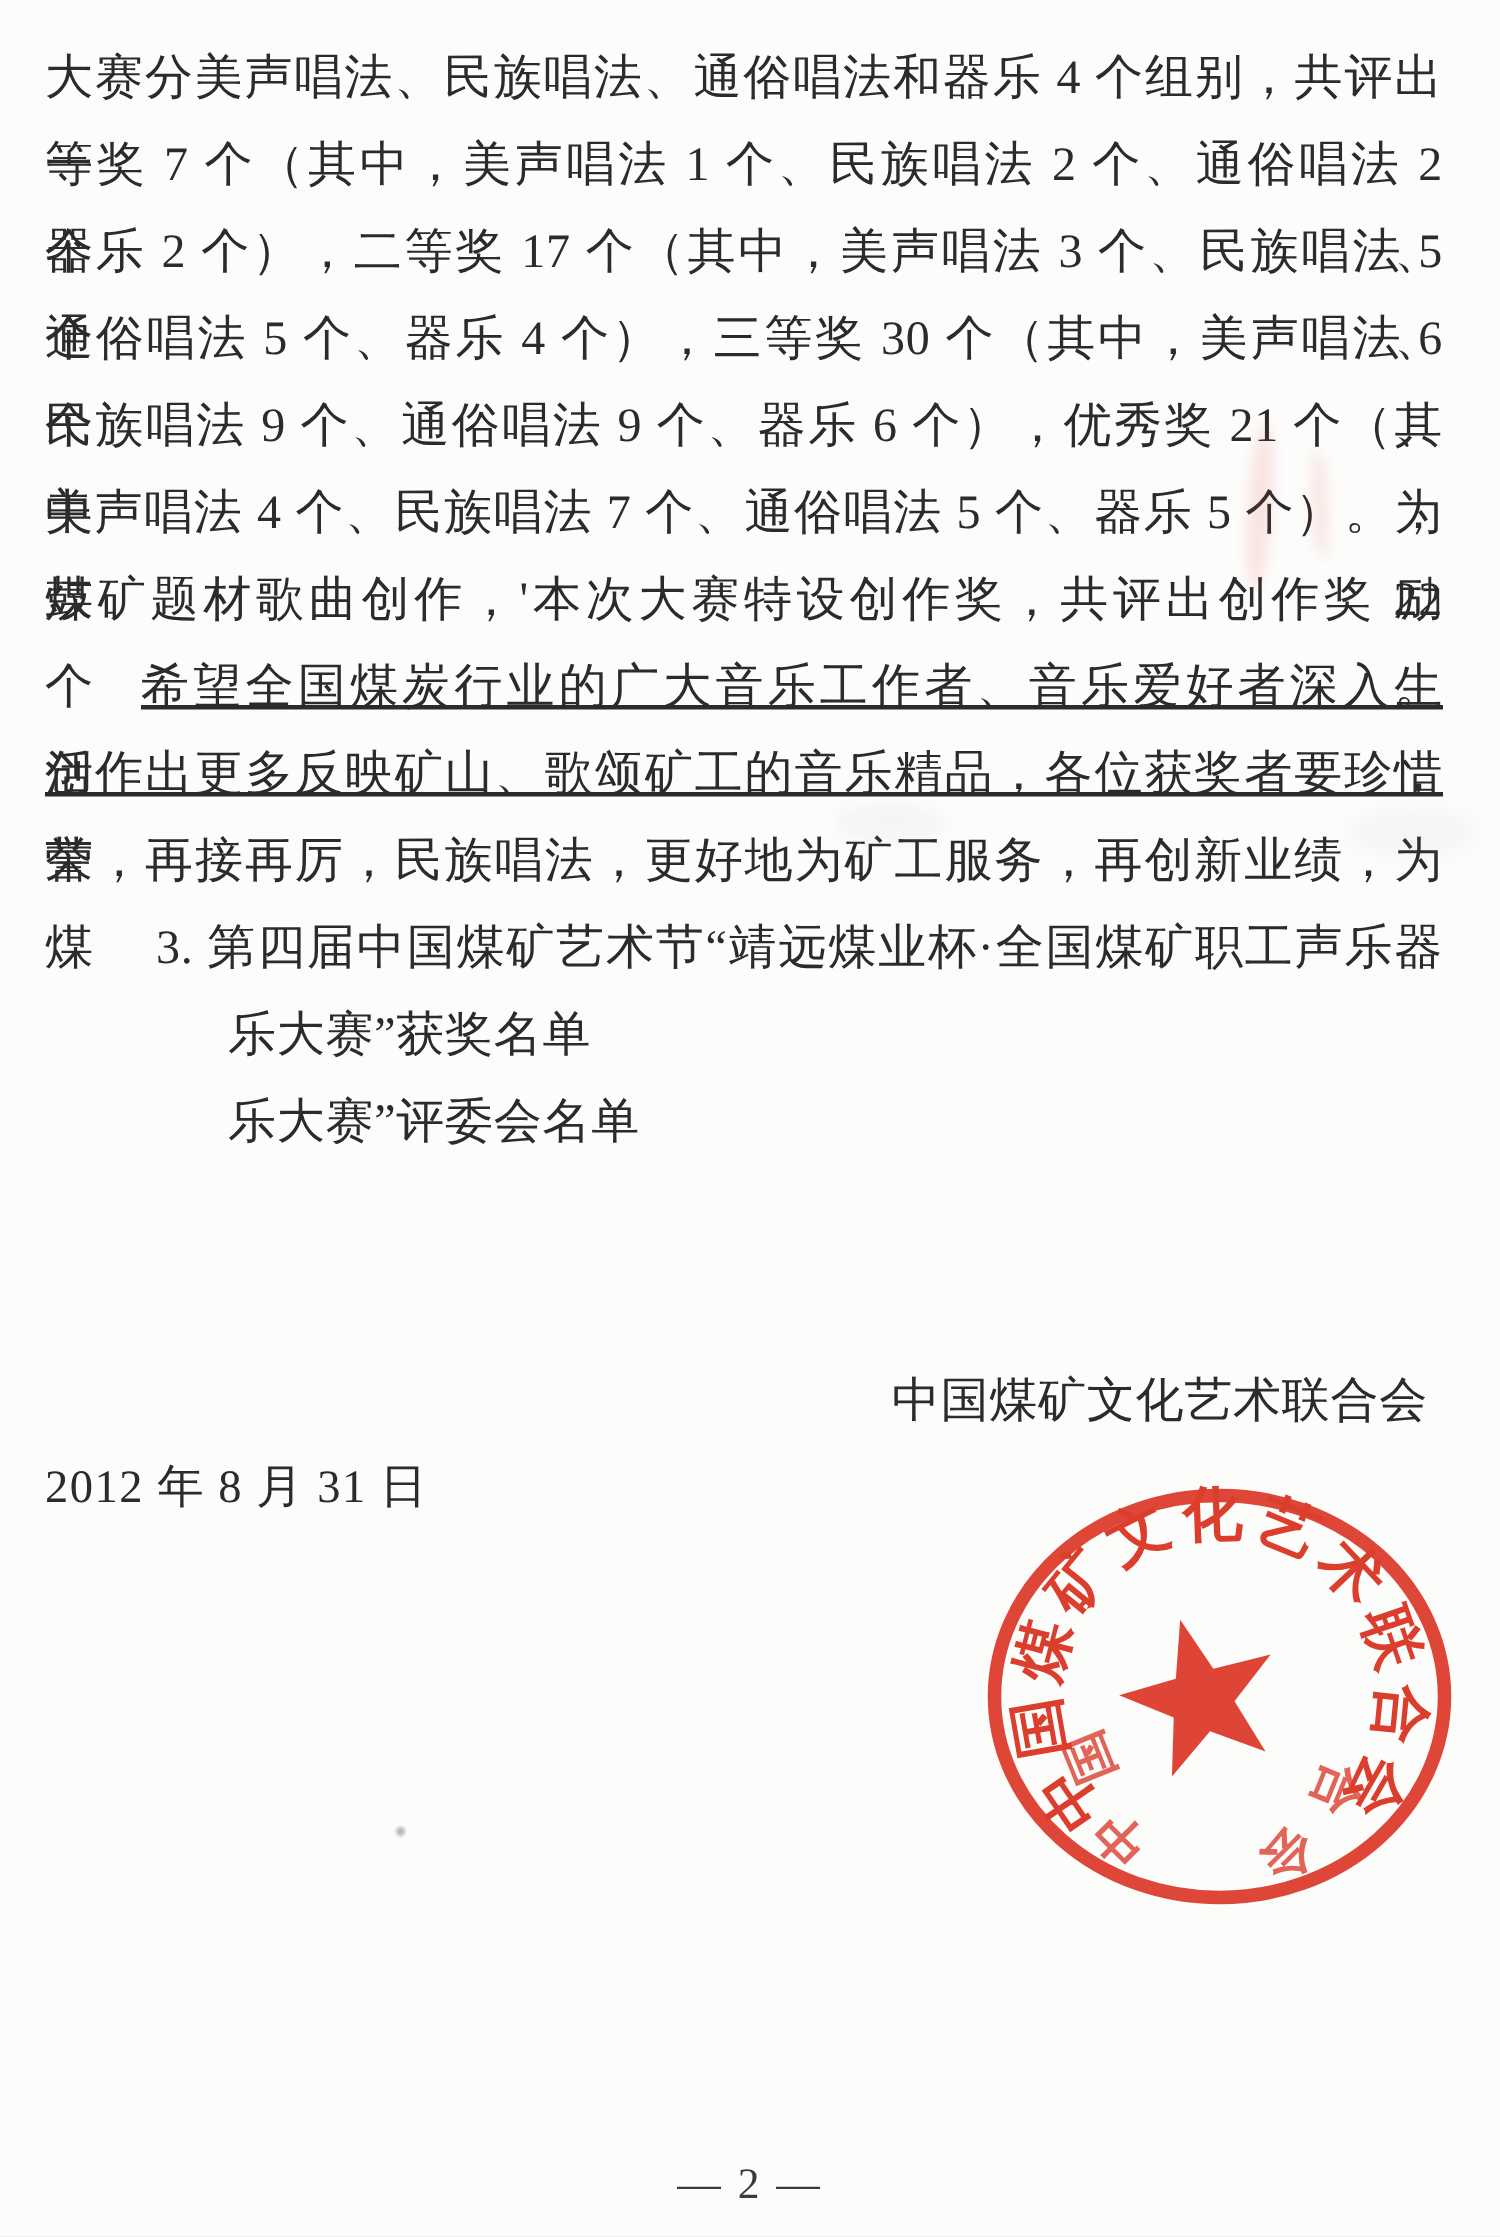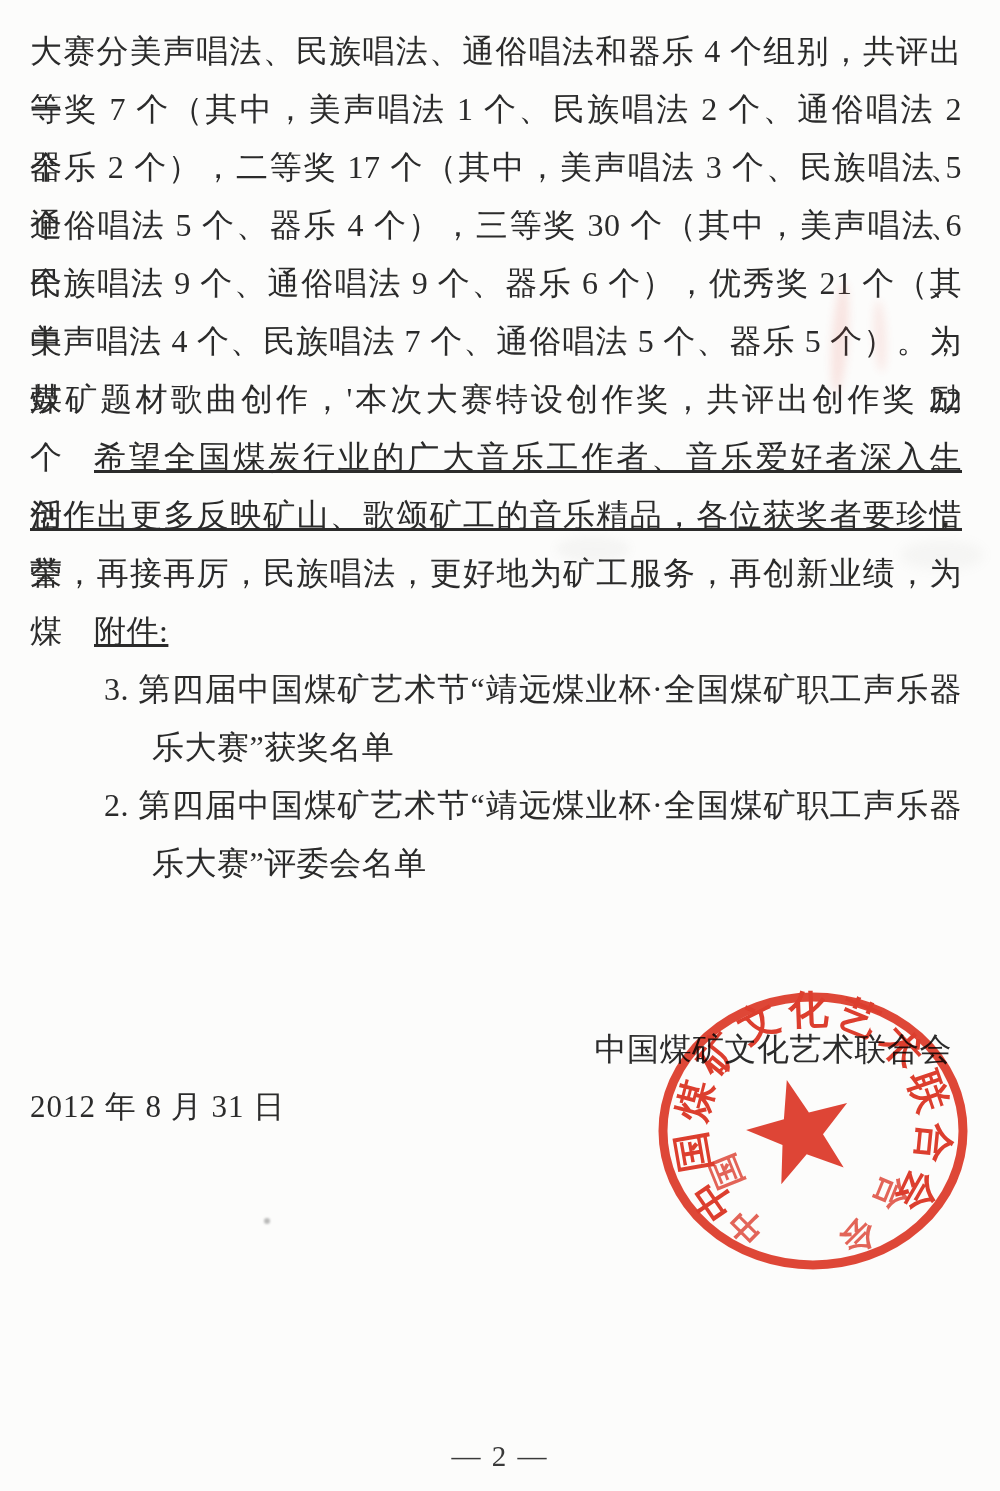--- a/index.html
+++ b/index.html
@@ -71,24 +71,22 @@
     <div class="l j">大赛分美声唱法、民族唱法、通俗唱法和器乐 4 个组别，共评出一</div>
     <div class="l j">等奖 7 个（其中，美声唱法 1 个、民族唱法 2 个、通俗唱法 2 个、</div>
     <div class="l j">器乐 2 个），二等奖 17 个（其中，美声唱法 3 个、民族唱法 5 个、</div>
     <div class="l j">通俗唱法 5 个、器乐 4 个），三等奖 30 个（其中，美声唱法 6 个、</div>
     <div class="l j">民族唱法 9 个、通俗唱法 9 个、器乐 6 个），优秀奖 21 个（其中，</div>
     <div class="l j">美声唱法 4 个、民族唱法 7 个、通俗唱法 5 个、器乐 5 个）。为鼓励</div>
     <div class="l j">煤矿题材歌曲创作，'本次大赛特设创作奖，共评出创作奖 22 个。</div>
     <div class="l j i2">希望全国煤炭行业的广大音乐工作者、音乐爱好者深入生活，</div>
     <div class="l j">创作出更多反映矿山、歌颂矿工的音乐精品，各位获奖者要珍惜荣</div>
     <div class="l j">誉，再接再厉，民族唱法，更好地为矿工服务，再创新业绩，为煤</div>
-    <div class="l i2">附件:</div>
     <div class="l j il">3. 第四届中国煤矿艺术节“靖远煤业杯·全国煤矿职工声乐器</div>
     <div class="l ic">乐大赛”获奖名单</div>
-    <div class="l j il">2. 第四届中国煤矿艺术节“靖远煤业杯·全国煤矿职工声乐器</div>
     <div class="l ic">乐大赛”评委会名单</div>
 
     <div class="sig-block">
       <div class="sig-line">中国煤矿文化艺术联合会</div>
       <div class="date-line">2012 年 8 月 31 日</div>
     </div>
   </div>
 
   <div class="seal">
     <svg viewBox="0 0 324 324" xmlns="http://www.w3.org/2000/svg">

